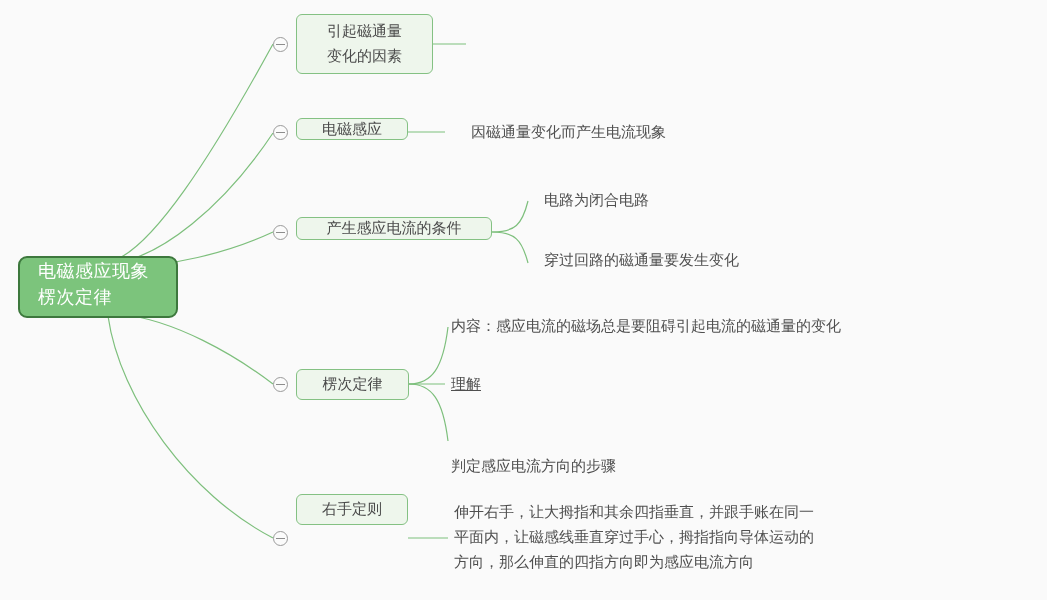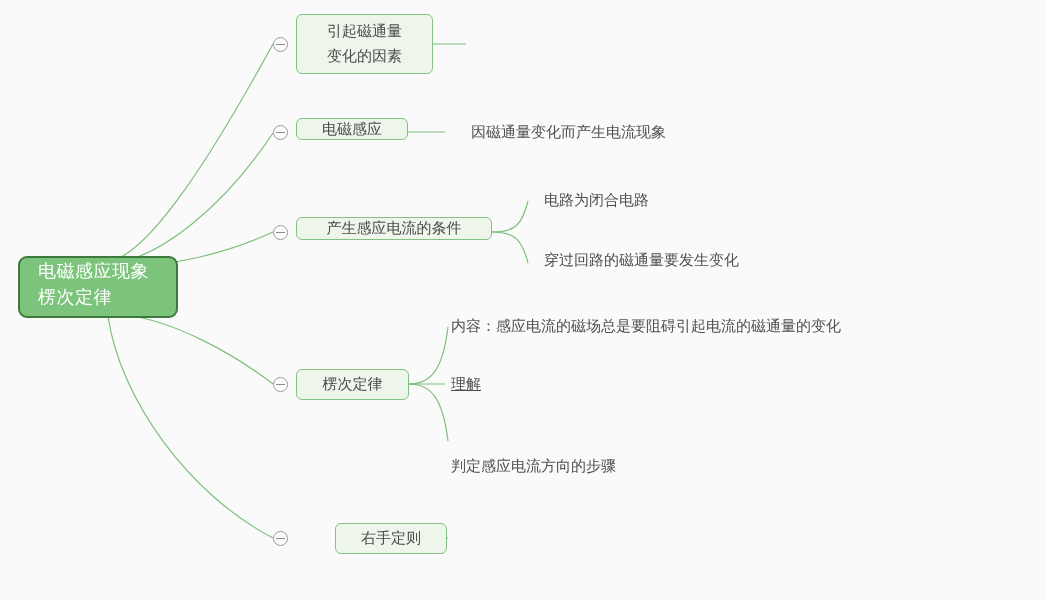--- a/index.html
+++ b/index.html
@@ -135,15 +135,18 @@
   <div class="leaf" style="left:544px; top:248px;">穿过回路的磁通量要发生变化</div>
   <div class="leaf" style="left:544px; top:188px;">电路为闭合电路</div>
 
   <div class="toggle" style="left:273px; top:377px;"></div>
   <div class="branch-node" style="left:296px; top:369px; width:113px; height:31px;">楞次定律</div>
   <div class="leaf" style="left:451px; top:314px;">内容：感应电流的磁场总是要阻碍引起电流的磁通量的变化</div>
   <div class="leaf" style="left:451px; top:372px;text-decoration:underline;">理解</div>
   <div class="leaf" style="left:451px; top:454px;">判定感应电流方向的步骤</div>
 
   <div class="toggle" style="left:273px; top:531px;"></div>
-  <div class="branch-node" style="left:296px; top:523px; width:112px; height:31px;margin-left:39px;">右手定则</div>
+  <div class="branch-node" style="left:296px; top:494px; width:112px; height:31px;">右手定则</div>
+  <div class="leaf" style="left:454px; top:500px;">伸开右手，让大拇指和其余四指垂直，并跟手账在同一
+平面内，让磁感线垂直穿过手心，拇指指向导体运动的
+方向，那么伸直的四指方向即为感应电流方向</div>
 
 </div>
 
 </body></html>

